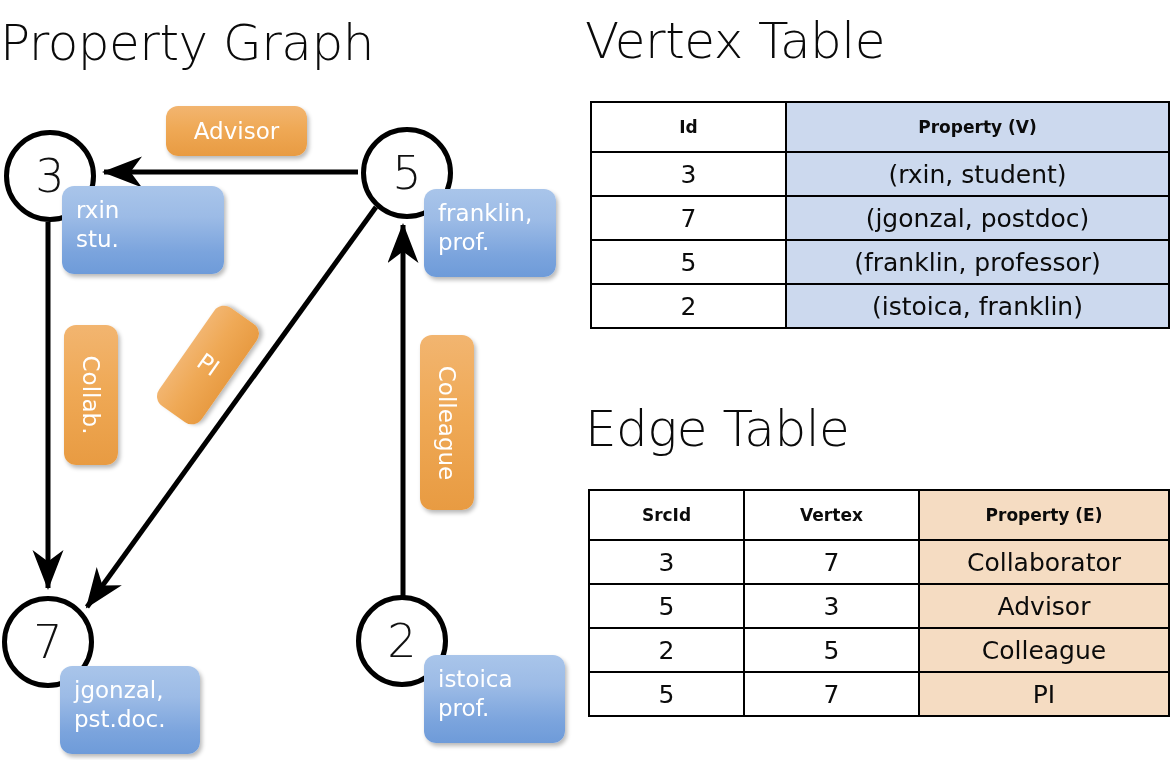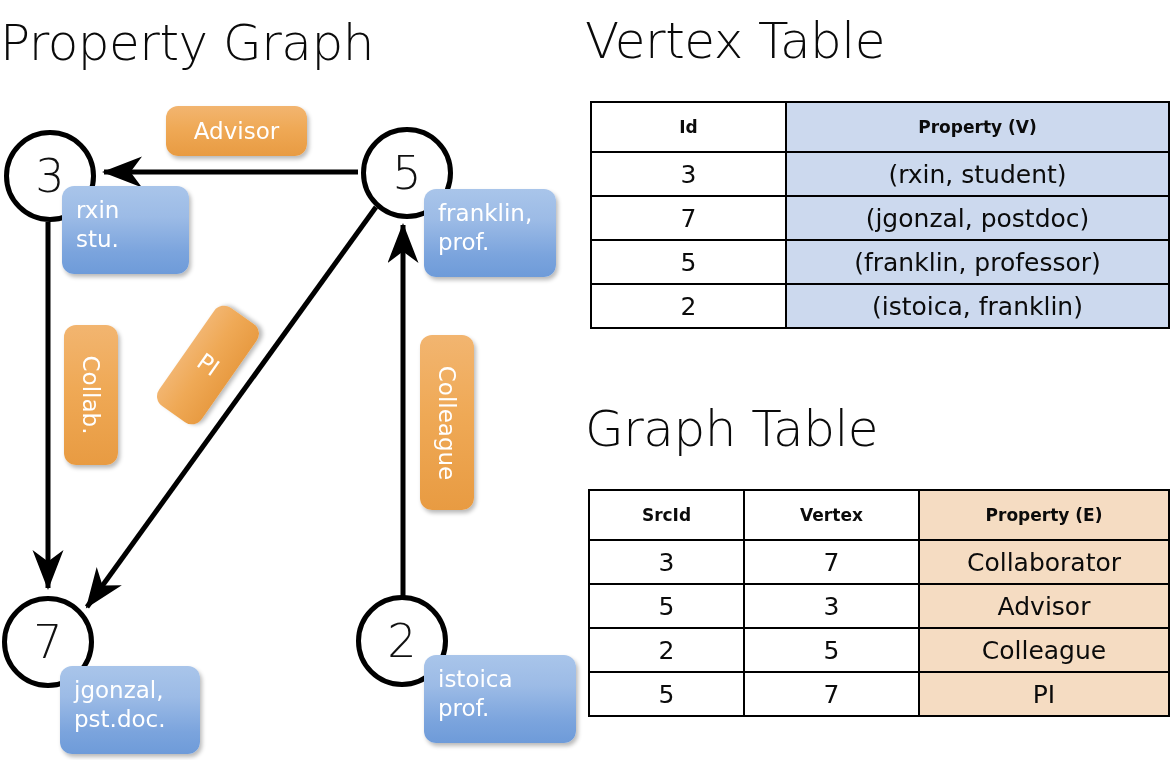--- a/index.html
+++ b/index.html
@@ -139,21 +139,21 @@
   #vertex-table { left: 590px; top: 101px; width: 578px; }
   #edge-table   { left: 588px; top: 489px; width: 580px; }
 </style>
 </head>
 <body>
 
 <div class="stage">
 
   <div class="title" id="title-property-graph">Property Graph</div>
   <div class="title" id="title-vertex-table">Vertex Table</div>
-  <div class="title" id="title-edge-table">Graph Table</div>
+  <div class="title" id="title-edge-table">Edge Table</div>
 
   <div id="graph-canvas">
 
     <svg width="585" height="760" style="position:absolute;left:0;top:0;z-index:2;">
       <defs>
         <marker id="arrowhead" markerWidth="9" markerHeight="9" refX="7.6" refY="3.1" orient="auto" markerUnits="strokeWidth">
           <path d="M0,0 L8,3.1 L0,6.2 L2.3,3.1 z" fill="#000"></path>
         </marker>
       </defs>
 
@@ -172,36 +172,36 @@
     <div class="node-circle" id="node-5" style="left:361px; top:127px;">
       <span class="node-label">5</span>
     </div>
     <div class="node-circle" id="node-7" style="left:2px;   top:596px;">
       <span class="node-label">7</span>
     </div>
     <div class="node-circle" id="node-2" style="left:356px; top:595px;">
       <span class="node-label">2</span>
     </div>
 
-    <div class="vbox" id="vbox-rxin" style="left:62px; top:186px; width:127px; height:88px;">
+    <div class="vbox" id="vbox-rxin" style="left:62px; top:186px; width:162px; height:88px;">
       <div>rxin</div>
       <div>stu.</div>
     </div>
 
     <div class="vbox" id="vbox-franklin" style="left:424px; top:189px; width:132px; height:88px;">
       <div>franklin,</div>
       <div>prof.</div>
     </div>
 
     <div class="vbox" id="vbox-jgonzal" style="left:60px; top:666px; width:140px; height:88px;">
       <div>jgonzal,</div>
       <div>pst.doc.</div>
     </div>
 
-    <div class="vbox" id="vbox-istoica" style="left:424px; top:655px; width:152px; height:88px;">
+    <div class="vbox" id="vbox-istoica" style="left:424px; top:655px; width:141px; height:88px;">
       <div>istoica</div>
       <div>prof.</div>
     </div>
 
     <div class="ebox" id="ebox-advisor" style="left:166px; top:106px; width:141px; height:50px;">
       <span>Advisor</span>
     </div>
 
     <div class="ebox vertical-text" id="ebox-collab" style="left:64px; top:325px; width:54px; height:140px;">
       <span>Collab.</span>

